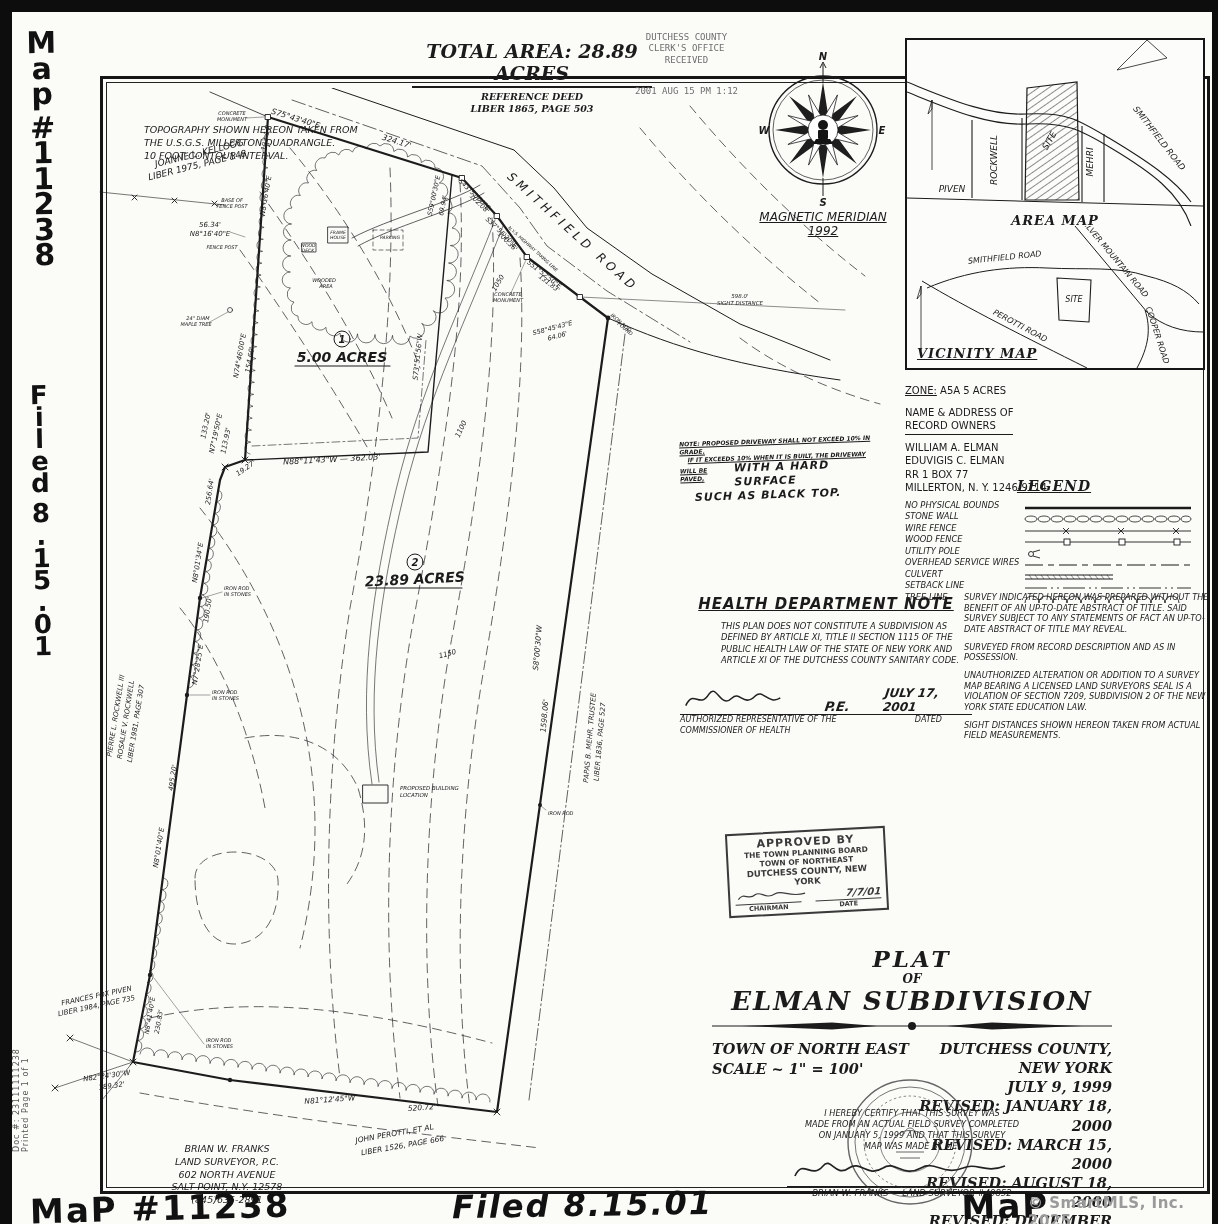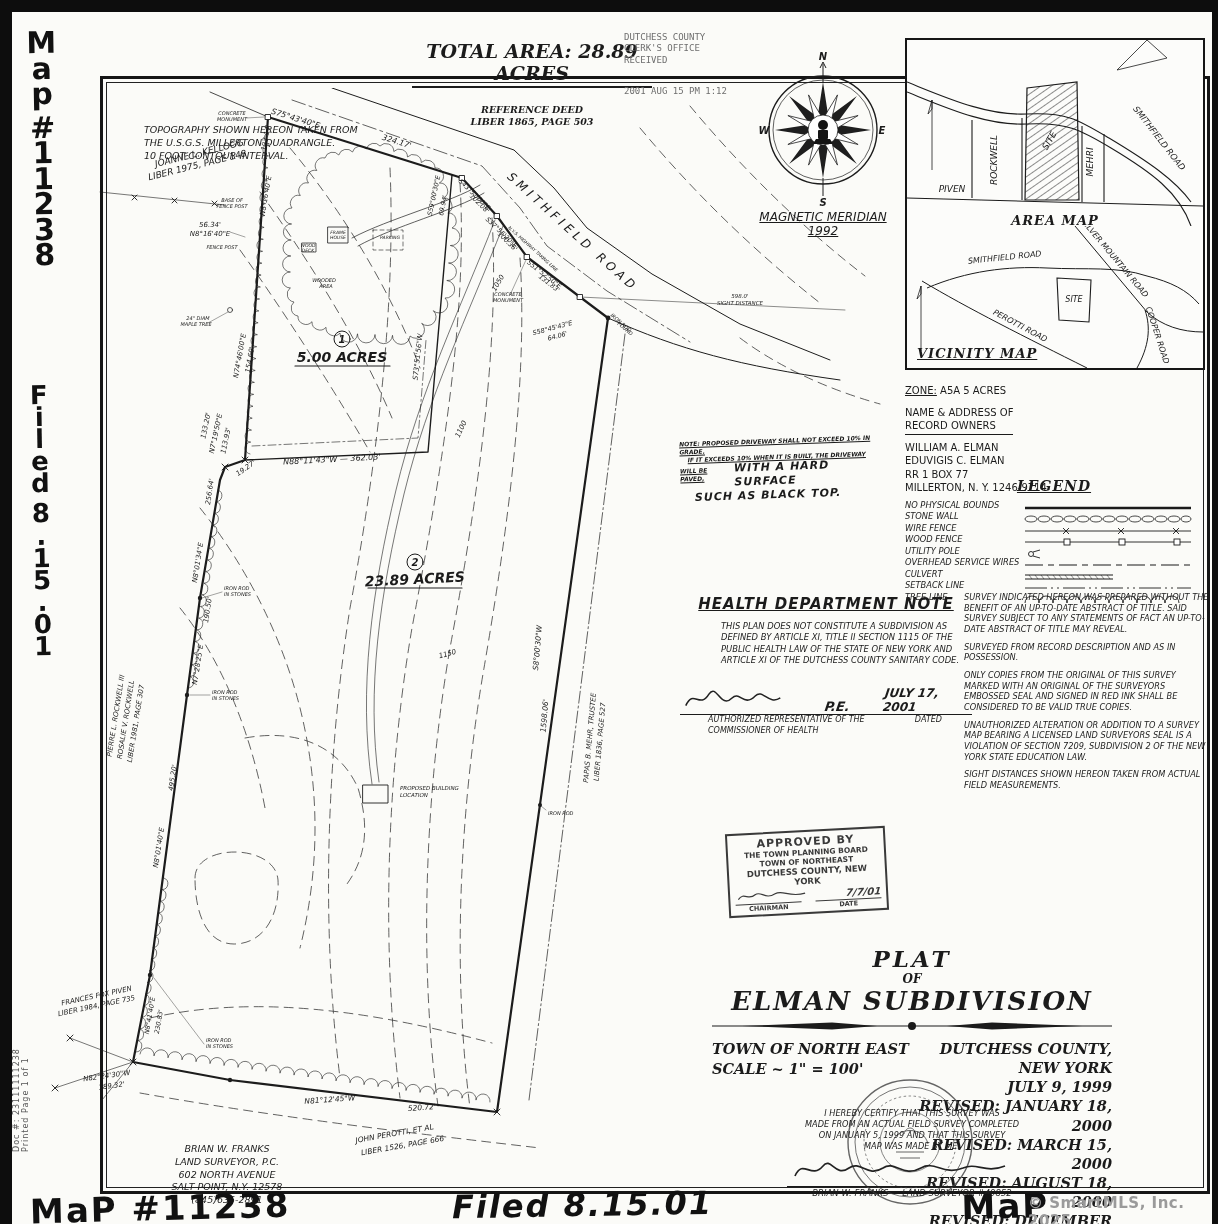--- a/index.html
+++ b/index.html
@@ -11,38 +11,38 @@
   .ctr{text-align:center;}
   
   .marker{font-weight:bold;letter-spacing:2px;color:#111;}
   .stack{line-height:.85;font-size:30px;}
   .stack span{display:block;text-align:center;}
   .tinydoc{font-size:8px;color:#555;writing-mode:vertical-rl;transform:rotate(180deg);letter-spacing:1px;}
   
   .total{font-family:"DejaVu Serif",serif;font-style:italic;font-weight:bold;font-size:19px;
          border-bottom:2.5px solid #1b1b1b;display:inline-block;padding:0 6px 2px 6px;}
   .refdeed{font-family:"DejaVu Serif",serif;font-style:italic;font-weight:bold;font-size:9.5px;line-height:1.3;}
-  .stampgray{color:#6e6e6e;font-family:"DejaVu Sans Mono",monospace;font-size:9px;line-height:1.25;}
+  .stampgray{color:#6e6e6e;font-family:"DejaVu Sans Mono",monospace;font-size:9px;line-height:1.25;text-align:center;}
   .topo{font-size:9.5px;line-height:1.35;font-style:italic;}
   
   .mapbox{border:2.5px solid #161616;background:#fcfcfa;}
   .mapttl{font-family:"DejaVu Serif",serif;font-weight:bold;font-style:italic;font-size:13px;text-decoration:underline;letter-spacing:1px;}
   .zoneblk{font-size:10px;line-height:1.35;}
   .zoneblk .u{text-decoration:underline;}
   .ownhead{border-bottom:1px solid #1b1b1b;display:inline-block;padding-bottom:1px;}
   .legttl{font-family:"DejaVu Serif",serif;font-weight:bold;font-style:italic;font-size:14px;text-decoration:underline;letter-spacing:1px;}
   .lg-row{display:flex;align-items:center;height:11.5px;}
   .lg-lbl{width:118px;font-size:8.3px;font-style:italic;white-space:nowrap;}
   .lg-sample{flex:1;height:12px;}
   .snote{font-size:8.2px;font-style:italic;line-height:1.3;margin-bottom:7px;}
   
   .hd-title{font-size:15px;font-style:italic;font-weight:bold;text-decoration:underline;letter-spacing:1px;text-align:center;}
   .hd-p{font-size:8.4px;font-style:italic;line-height:1.35;margin-top:8px;margin-left:41px;}
   .sigline{border-bottom:1.2px solid #1b1b1b;}
-  .hd-foot{font-size:8px;font-style:italic;line-height:1.3;margin-left:28px;}
+  .hd-foot{font-size:8px;font-style:italic;line-height:1.3;}
   .handw{font-style:italic;font-weight:bold;transform:skewX(-8deg);}
   
   .dw-print{font-size:6px;font-style:italic;font-weight:bold;line-height:1.3;text-decoration:underline;}
   .dw-hand{font-size:11px;font-weight:bold;font-style:italic;letter-spacing:1px;line-height:1.25;}
   
   .apstamp{border:2.5px solid #3a3a3a;color:#3a3a3a;transform:rotate(-3deg);padding:3px 5px 2px 5px;background:rgba(255,255,255,.0);}
   .apstamp .l1{font-size:11px;font-weight:bold;text-align:center;letter-spacing:1px;}
   .apstamp .l2{font-size:7.5px;font-weight:bold;text-align:center;}
   .ap-row{display:flex;justify-content:space-between;font-size:6.5px;font-weight:bold;}
   .ap-cell{border-top:1.2px solid #3a3a3a;flex:1;text-align:center;margin-top:1px;}
@@ -283,21 +283,21 @@
     </svg>
 
     <div class="abs topo" style="left:132px;top:112px;">
       <div>TOPOGRAPHY SHOWN HEREON TAKEN FROM</div>
       <div>THE U.S.G.S. MILLERTON QUADRANGLE.</div>
       <div>10 FOOT CONTOUR INTERVAL.</div>
     </div>
 
     <div class="abs ctr" style="left:400px;top:28px;width:240px;">
       <span class="total">TOTAL AREA: 28.89 ACRES</span>
-      <div class="refdeed" style="margin-top:16px;">
+      <div class="refdeed" style="margin-top:3px;">
         <div>REFERENCE DEED</div>
         <div>LIBER 1865, PAGE 503</div>
       </div>
     </div>
 
     <div class="abs stampgray" style="left:612px;top:20px;width:125px;">
       <div>DUTCHESS COUNTY</div>
       <div>CLERK'S OFFICE</div>
       <div>RECEIVED</div>
       <div style="margin-top:20px;">2001 AUG 15 PM 1:12</div>
@@ -481,21 +481,20 @@
           <span class="lg-sample"><svg width="170" height="14">
                 <path d="M2,11 a7,7 0 0 1 14,0 a7,7 0 0 1 14,0 a7,7 0 0 1 14,0 a7,7 0 0 1 14,0 a7,7 0 0 1 14,0 a7,7 0 0 1 14,0 a7,7 0 0 1 14,0 a7,7 0 0 1 14,0 a7,7 0 0 1 14,0 a7,7 0 0 1 14,0 a7,7 0 0 1 14,0" fill="none" stroke="#1b1b1b" stroke-width="0.9"></path>
               </svg></span>
           </div>
       </div>
     </div>
 
     <div class="abs" style="left:952px;top:580px;width:245px;">
       <div class="snote">SURVEY INDICATED HEREON WAS PREPARED WITHOUT THE BENEFIT OF AN UP-TO-DATE ABSTRACT OF TITLE. SAID SURVEY SUBJECT TO ANY STATEMENTS OF FACT AN UP-TO-DATE ABSTRACT OF TITLE MAY REVEAL.</div>
       <div class="snote">SURVEYED FROM RECORD DESCRIPTION AND AS IN POSSESSION.</div>
-      <div class="snote">ONLY COPIES FROM THE ORIGINAL OF THIS SURVEY MARKED WITH AN ORIGINAL OF THE SURVEYORS EMBOSSED SEAL AND SIGNED IN RED INK SHALL BE CONSIDERED TO BE VALID TRUE COPIES.</div>
       <div class="snote">UNAUTHORIZED ALTERATION OR ADDITION TO A SURVEY MAP BEARING A LICENSED LAND SURVEYORS SEAL IS A VIOLATION OF SECTION 7209, SUBDIVISION 2 OF THE NEW YORK STATE EDUCATION LAW.</div>
       <div class="snote">SIGHT DISTANCES SHOWN HEREON TAKEN FROM ACTUAL FIELD MEASUREMENTS.</div>
     </div>
 
     <div class="abs" style="left:668px;top:425px;width:200px;transform:rotate(-2deg);">
       <div class="dw-print">NOTE: PROPOSED DRIVEWAY SHALL NOT EXCEED 10% IN GRADE.</div>
       <div class="dw-print" style="margin-left:8px;">IF IT EXCEEDS 10% WHEN IT IS BUILT, THE DRIVEWAY</div>
       <div style="display:flex;gap:6px;align-items:baseline;">
         <span class="dw-print">WILL BE PAVED,</span>
         <span class="dw-hand">WITH A HARD SURFACE</span>

